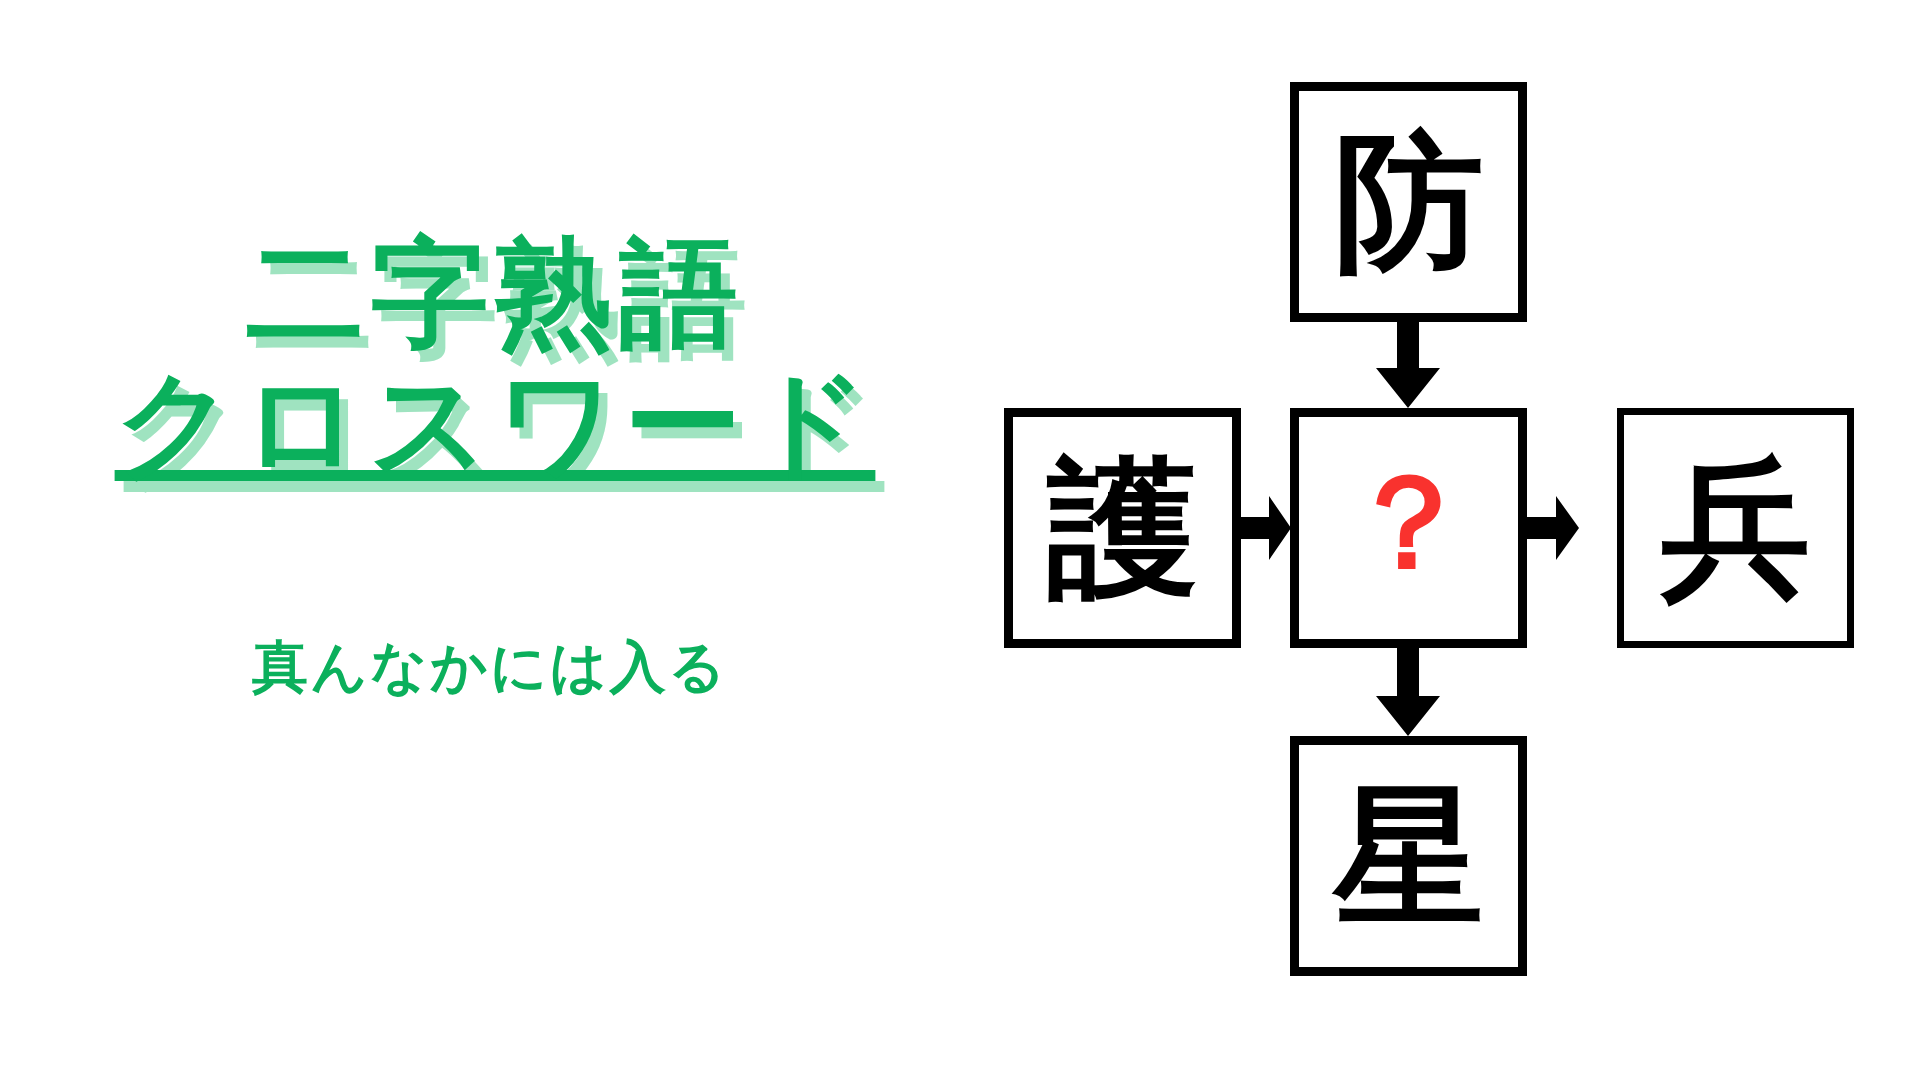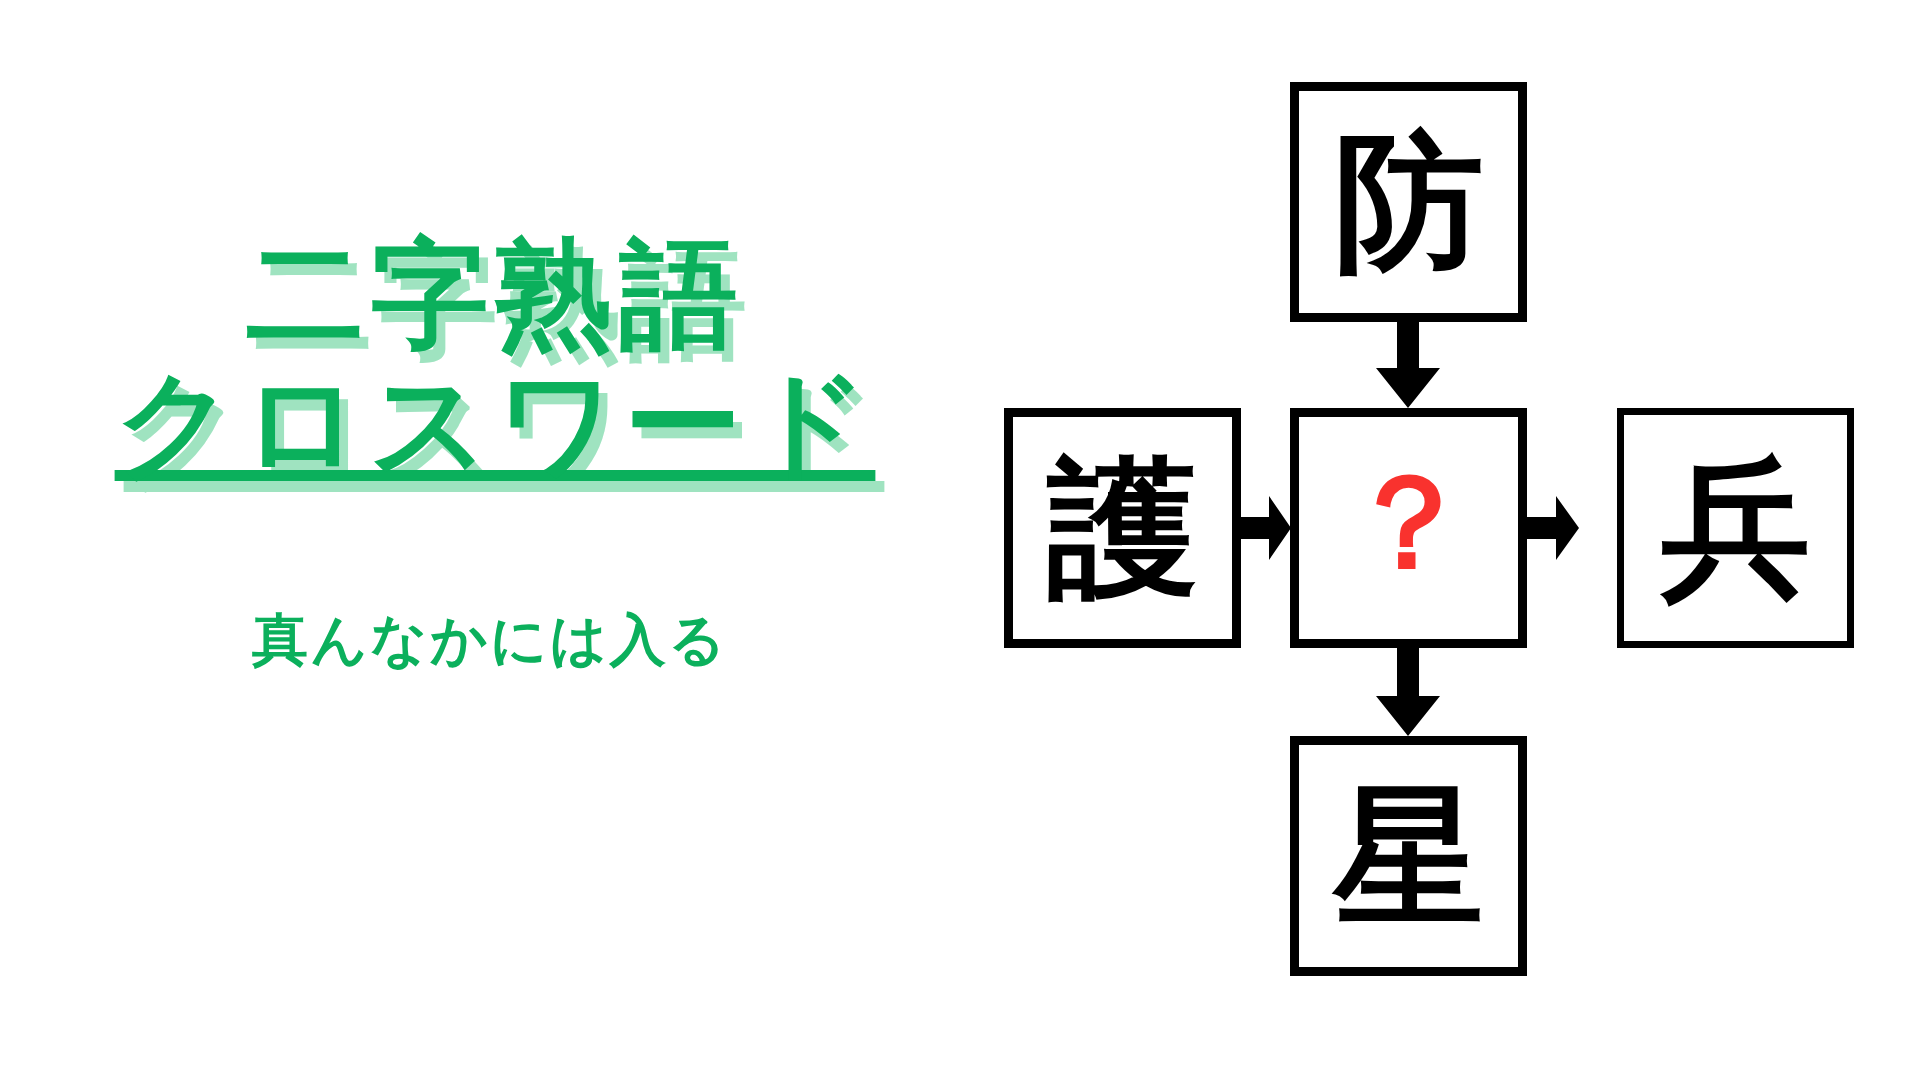--- a/index.html
+++ b/index.html
@@ -36,32 +36,33 @@
     font-weight: 700;
     color: #0bb05c;
     letter-spacing: 0.055em;
     line-height: 1.06;
     white-space: nowrap;
     text-shadow: 9px 11px 0 #9fe3c0;
   }
 
   .title-line-1 {
     font-size: 118px;
+    font-family: Liberation Serif, serif;
   }
 
   .title-line-2 {
     font-size: 118px;
     margin-top: 4px;
     text-decoration: underline;
   }
 
   .subtitle-block {
     position: absolute;
     left: 0px;
-    top: 608px;
+    top: 635px;
     width: 980px;
     text-align: center;
   }
 
   .subtitle-line {
     font-family: "DejaVu Sans", "Liberation Sans", sans-serif;
     font-weight: 700;
     color: #0bb05c;
     font-size: 56px;
     line-height: 1.14;

